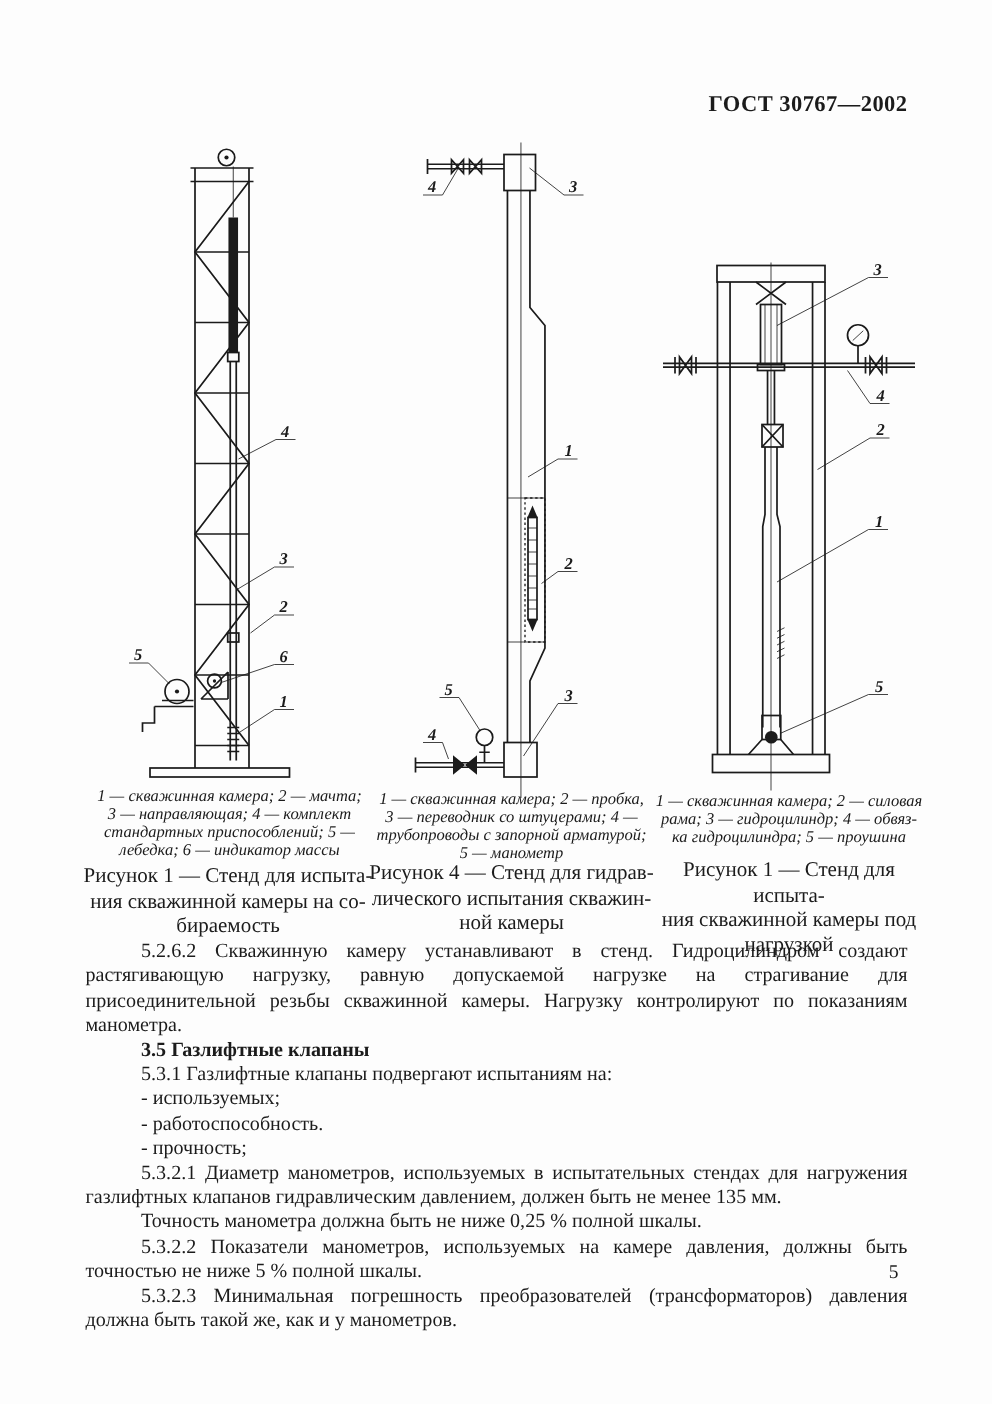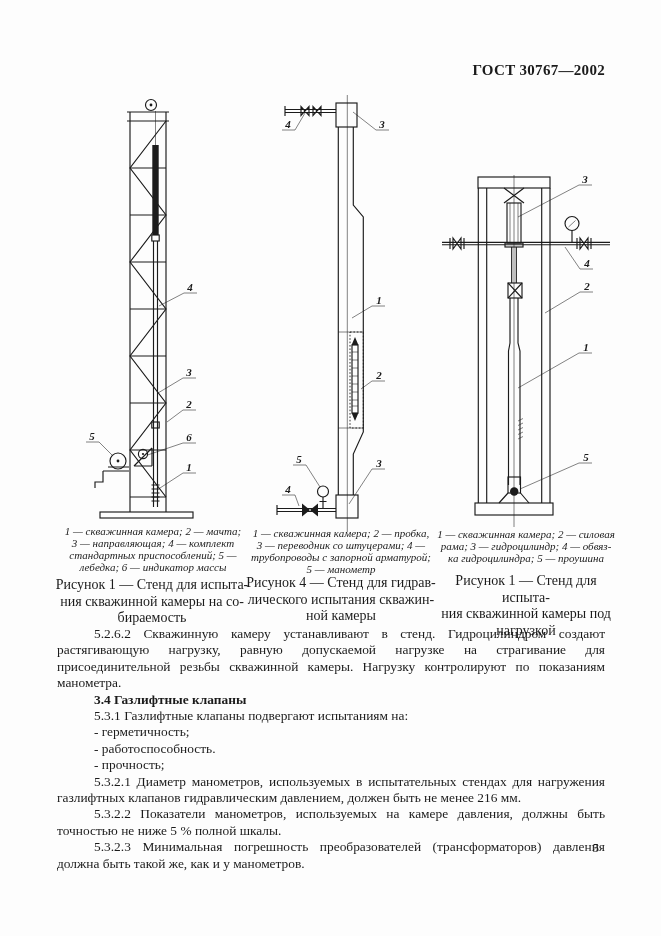--- a/index.html
+++ b/index.html
@@ -194,23 +194,24 @@
 </div>
 <div class="legend" style="left:437px;top:528px;width:178px;">1 — скважинная камера; 2 — силовая
 рама; 3 — гидроцилиндр; 4 — обвяз-
 ка гидроцилиндра; 5 — проушина</div>
 <div class="caption" style="left:433px;top:573px;width:186px;">Рисунок 1 — Стенд для испыта-
 ния скважинной камеры под
 нагрузкой</div>
 
 <div class="body-text">
   <p>5.2.6.2 Скважинную камеру устанавливают в стенд. Гидроцилиндром создают растягивающую нагрузку, равную допускаемой нагрузке на страгивание для присоединительной резьбы скважинной камеры. Нагрузку контролируют по показаниям манометра.</p>
-  <p class="bold">3.4 Газлифтные клапаны</p>
+  <p class="bold">3.5 Газлифтные клапаны</p>
   <p>5.3.1 Газлифтные клапаны подвергают испытаниям на:</p>
-  <p>- герметичность;</p>
+  <p>- используемых;</p>
   <p>- работоспособность.</p>
   <p>- прочность;</p>
-  <p>5.3.2.1 Диаметр манометров, используемых в испытательных стендах для нагружения газлифтных клапанов гидравлическим давлением, должен быть не менее 216 мм.</p>
+  <p>5.3.2.1 Диаметр манометров, используемых в испытательных стендах для нагружения газлифтных клапанов гидравлическим давлением, должен быть не менее 135 мм.</p>
+  <p>Точность манометра должна быть не ниже 0,25 % полной шкалы.</p>
   <p>5.3.2.2 Показатели манометров, используемых на камере давления, должны быть точностью не ниже 5 % полной шкалы.</p>
   <p>5.3.2.3 Минимальная погрешность преобразователей (трансформаторов) давления должна быть такой же, как и у манометров.</p>
 </div>
 
 <div class="page-number">5</div>
 
 </body></html>

